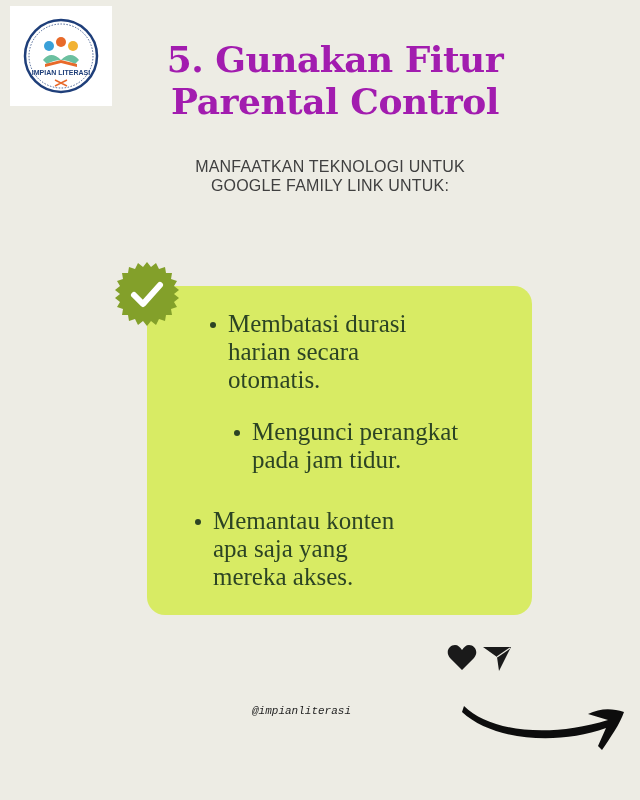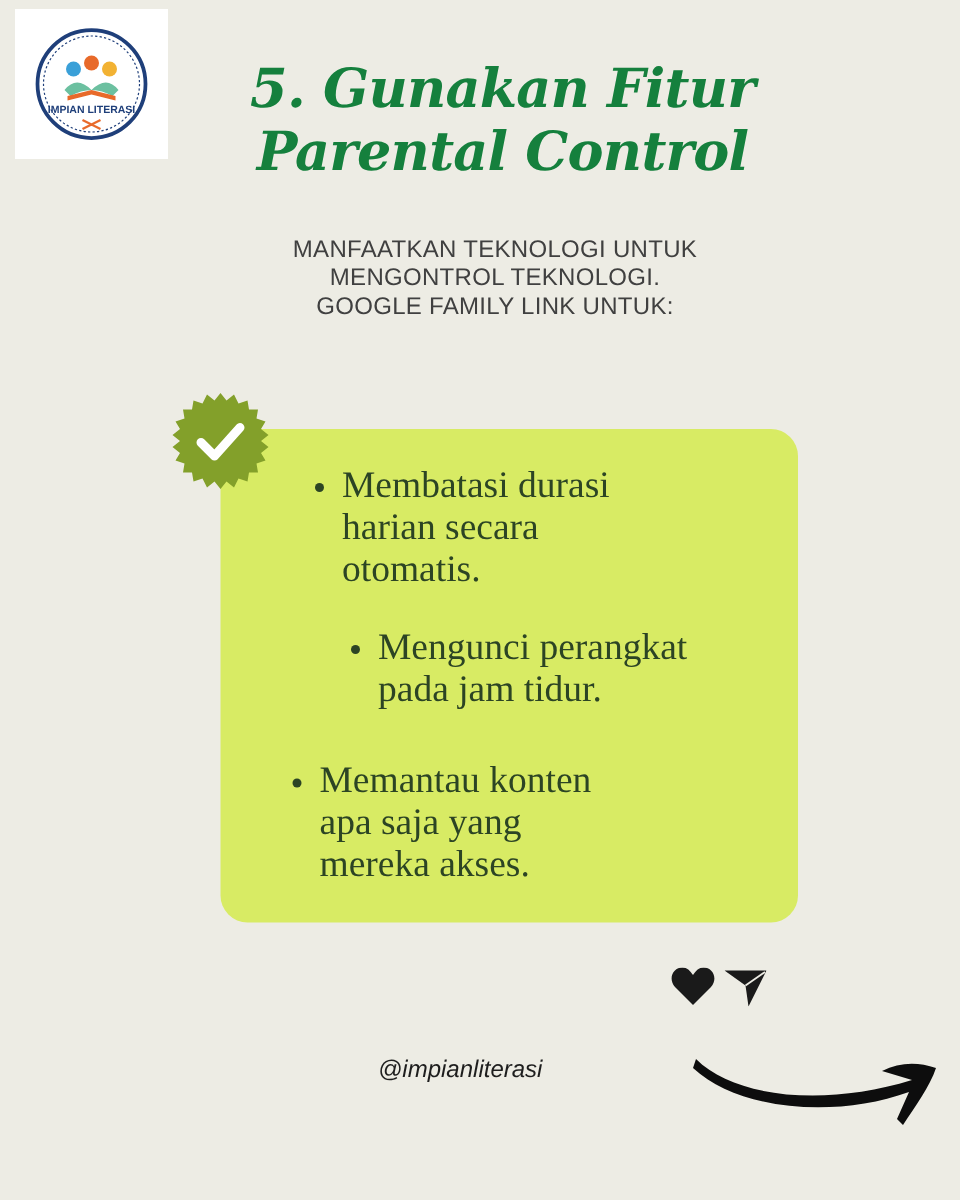--- a/index.html
+++ b/index.html
@@ -13,23 +13,23 @@
       position: absolute; left: 10px; top: 6px;
       width: 102px; height: 100px;
       background: #ffffff;
       display: flex; align-items: center; justify-content: center;
     }
     .logo-box svg { display: block; }
     .title {
       position: absolute; left: 140px; top: 38px; width: 390px;
       text-align: center;
       font-family: "DejaVu Serif", serif;
-      font-style: italic; font-weight: bold;
+      font-weight: bold;
       font-size: 36px; line-height: 42px;
-      color: #15803d;
+      color: #a21caf;
       letter-spacing: -0.5px;
     }
     .subtitle {
       position: absolute; left: 150px; top: 157px; width: 360px;
       text-align: center;
       font-family: "Liberation Sans", sans-serif;
       font-size: 16px; line-height: 19px;
       color: #404040;
       letter-spacing: 0.2px;
     }
@@ -56,23 +56,23 @@
     }
     .b1 { left: 228px; top: 310px; width: 260px; }
     .b2 { left: 223px; top: 418px; width: 290px; margin-left: 29px; }
     .b3 { left: 213px; top: 507px; width: 280px; }
     .icons {
       position: absolute; left: 447px; top: 645px;
       display: flex; gap: 6px; align-items: center;
     }
     .handle {
       position: absolute; left: 252px; top: 705px;
-      font-family: Liberation Sans, sans-serif;
+      font-family: Liberation Mono, monospace;
       font-style: italic;
-      font-size: 16px; color: #1e1e1e;
+      font-size: 11px; color: #1e1e1e;
     }
     .arrow { position: absolute; left: 460px; top: 698px; }
   </style>
 </head>
 <body>
 
 <div class="logo-box">
   <svg width="80" height="80" viewBox="0 0 80 80">
     <circle cx="40" cy="40" r="36" fill="#ffffff" stroke="#1f3f7a" stroke-width="2.5"></circle>
     <circle cx="40" cy="40" r="32" fill="none" stroke="#1f3f7a" stroke-width="0.8" stroke-dasharray="1.5 1.5"></circle>
@@ -86,21 +86,20 @@
   </svg>
 </div>
 
 <div class="title">
   <div>5. Gunakan Fitur</div>
   <div>Parental Control</div>
 </div>
 
 <div class="subtitle">
   <div>MANFAATKAN TEKNOLOGI UNTUK</div>
-  <div>MENGONTROL TEKNOLOGI.</div>
   <div>GOOGLE FAMILY LINK UNTUK:</div>
 </div>
 
 <div class="card"></div>
 
 <svg class="badge" viewBox="0 0 66 66">
   <polygon fill="#83a02a" points="33,1 37,6 42,2 45,8 51,6 52,12 58,12 57,18 63,20 60,25 65,29 60,33 65,37 60,41 63,46 57,48 58,54 52,54 51,60 45,58 42,64 37,60 33,65 29,60 24,64 21,58 15,60 14,54 8,54 9,48 3,46 6,41 1,37 6,33 1,29 6,25 3,20 9,18 8,12 14,12 15,6 21,8 24,2 29,6"></polygon>
   <path d="M20 34 L29 43 L46 24" fill="none" stroke="#ffffff" stroke-width="6" stroke-linecap="round" stroke-linejoin="round"></path>
 </svg>
 

